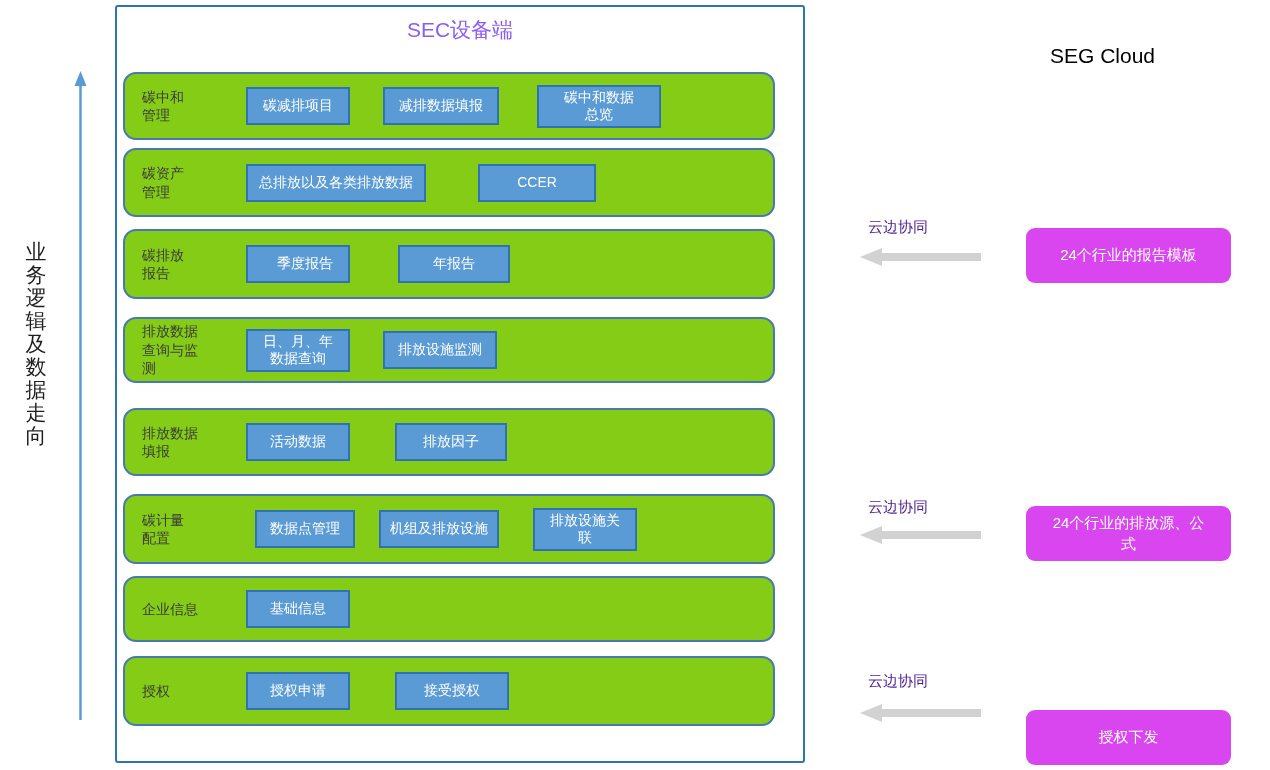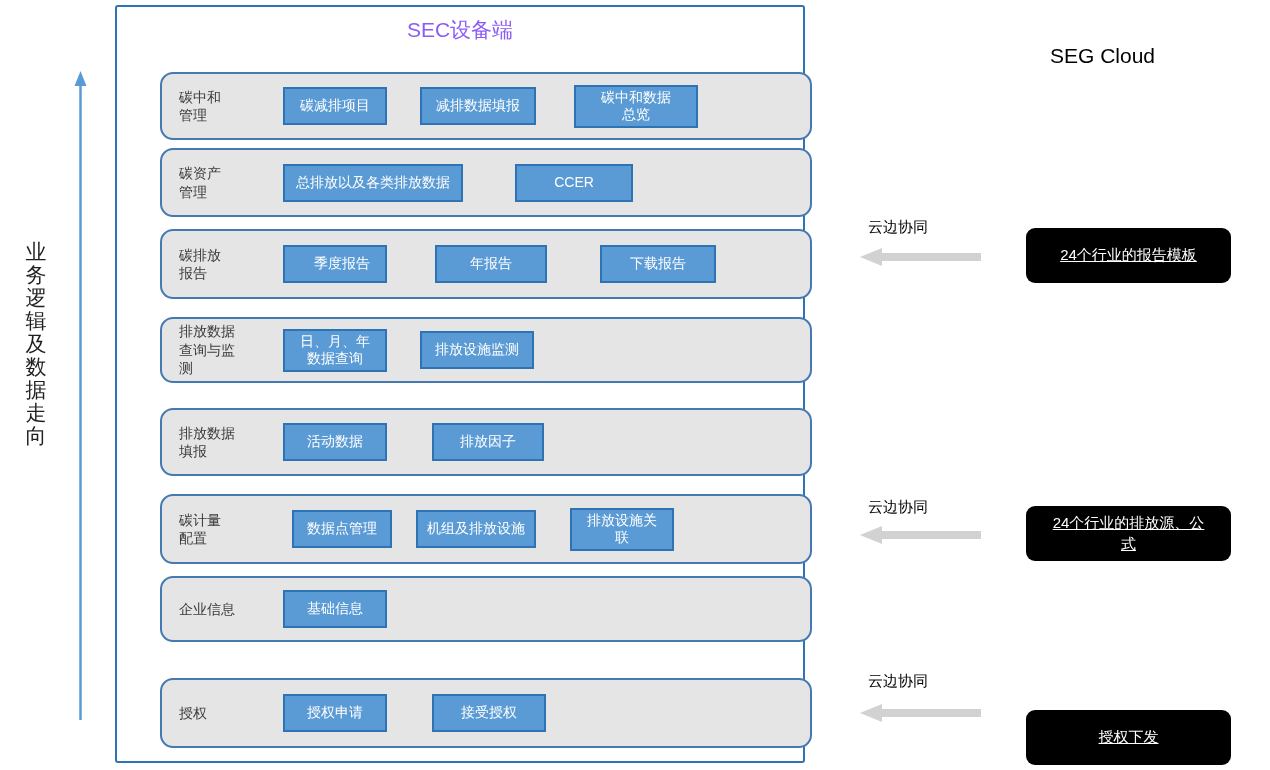--- a/index.html
+++ b/index.html
@@ -21,49 +21,49 @@
     position:absolute; left:115px; top:5px; width:690px; height:758px;
     border:2px solid #2E74B5; border-radius:3px; background:#fff;
     box-sizing:border-box;
   }
   .device-title {
     position:absolute; left:115px; top:16px; width:690px;
     text-align:center; font-size:21px; color:#8b5cf6;
   }
   .module-row {
     position:absolute; left:123px; width:652px;
-    background:#e5e5e5; border:2px solid #4679B2; border-radius:13px;
-    box-sizing:border-box; display:flex; align-items:center;margin-left:37px;
+    background:#84cc16; border:2px solid #4679B2; border-radius:13px;
+    box-sizing:border-box; display:flex; align-items:center;
   }
   .row-label {
     width:108px; padding-left:17px; flex-shrink:0;
     font-size:14px; color:#3b3b3b; line-height:1.32;
     white-space:pre-line; box-sizing:border-box;
   }
   .btn {
     background:#5B9BD5; border:2px solid #2E74B5; color:#fff;
     font-size:14px; line-height:1.25; text-align:center;
     display:flex; align-items:center; justify-content:center;
     white-space:pre-line; min-height:38px; box-sizing:border-box;
     padding:2px 6px; flex-shrink:0;
   }
 
   
   .cloud-title {
     position:absolute; left:1050px; top:20px;
     font-size:21px; color:#000000;margin-top:24px;
   }
-  .sync-label { position:absolute; font-size:15px; color:#000000; }
+  .sync-label { position:absolute; font-size:15px; color:#4c1d95; }
   .sync-arrow { position:absolute; }
   .cloud-box {
     position:absolute; left:1026px; width:205px; min-height:55px;
-    background:#000000; border-radius:9px; color:#fff; font-size:15px;
+    background:#d946ef; border-radius:9px; color:#fff; font-size:15px;
     display:flex; align-items:center; justify-content:center;
     text-align:center; white-space:pre-line; line-height:1.35;
-    box-sizing:border-box; padding:4px 10px;text-decoration:underline;
+    box-sizing:border-box; padding:4px 10px;
   }
 </style>
 </head>
 <body>
 
 <div class="flow-text">业务逻辑及数据走向</div>
 <svg class="flow-arrow" width="18" height="656" viewBox="0 0 18 656">
   <line x1="8.5" y1="652" x2="8.5" y2="16" stroke="#5B9BD5" stroke-width="2.5"></line>
   <polygon points="8.5,3 2.5,18 14.5,18" fill="#5B9BD5"></polygon>
 </svg>
@@ -85,21 +85,20 @@
 管理</div>
   <div class="btn" style="margin-left:13px;width:180px;">总排放以及各类排放数据</div>
   <div class="btn" style="margin-left:52px;width:118px;">CCER</div>
 </div>
 
 <div class="module-row" style="top:229px;height:70px;">
   <div class="row-label">碳排放
 报告</div>
   <div class="btn" style="margin-left:13px;width:104px;padding-left:20px;">季度报告</div>
   <div class="btn" style="margin-left:48px;width:112px;">年报告</div>
-  <div class="btn" style="margin-left:53px;width:116px;">下载报告</div>
 </div>
 
 <div class="module-row" style="top:317px;height:66px;">
   <div class="row-label">排放数据
 查询与监
 测</div>
   <div class="btn" style="margin-left:13px;width:104px;">日、月、年
 数据查询</div>
   <div class="btn" style="margin-left:33px;width:114px;">排放设施监测</div>
 </div>
@@ -118,21 +117,21 @@
   <div class="btn" style="margin-left:24px;width:120px;">机组及排放设施</div>
   <div class="btn" style="margin-left:34px;width:104px;">排放设施关
 联</div>
 </div>
 
 <div class="module-row" style="top:576px;height:66px;">
   <div class="row-label">企业信息</div>
   <div class="btn" style="margin-left:13px;width:104px;">基础信息</div>
 </div>
 
-<div class="module-row" style="top:678px;height:70px;">
+<div class="module-row" style="top:656px;height:70px;">
   <div class="row-label">授权</div>
   <div class="btn" style="margin-left:13px;width:104px;">授权申请</div>
   <div class="btn" style="margin-left:45px;width:114px;">接受授权</div>
 </div>
 
 <div class="cloud-title">SEG Cloud</div>
 
 <div class="sync-label" style="left:868px;top:218px;">云边协同</div>
 <svg class="sync-arrow" style="left:858px;top:246px;" width="125" height="22" viewBox="0 0 125 22">
   <polygon points="2,11 24,2 24,20" fill="#D2D2D2"></polygon>

